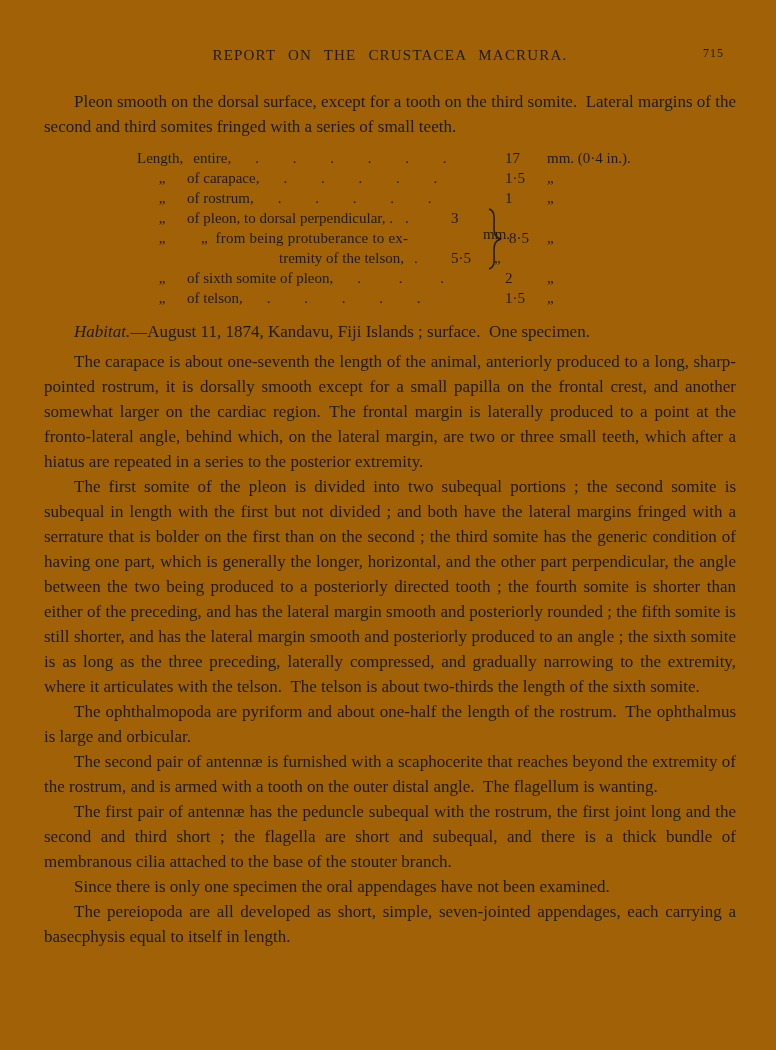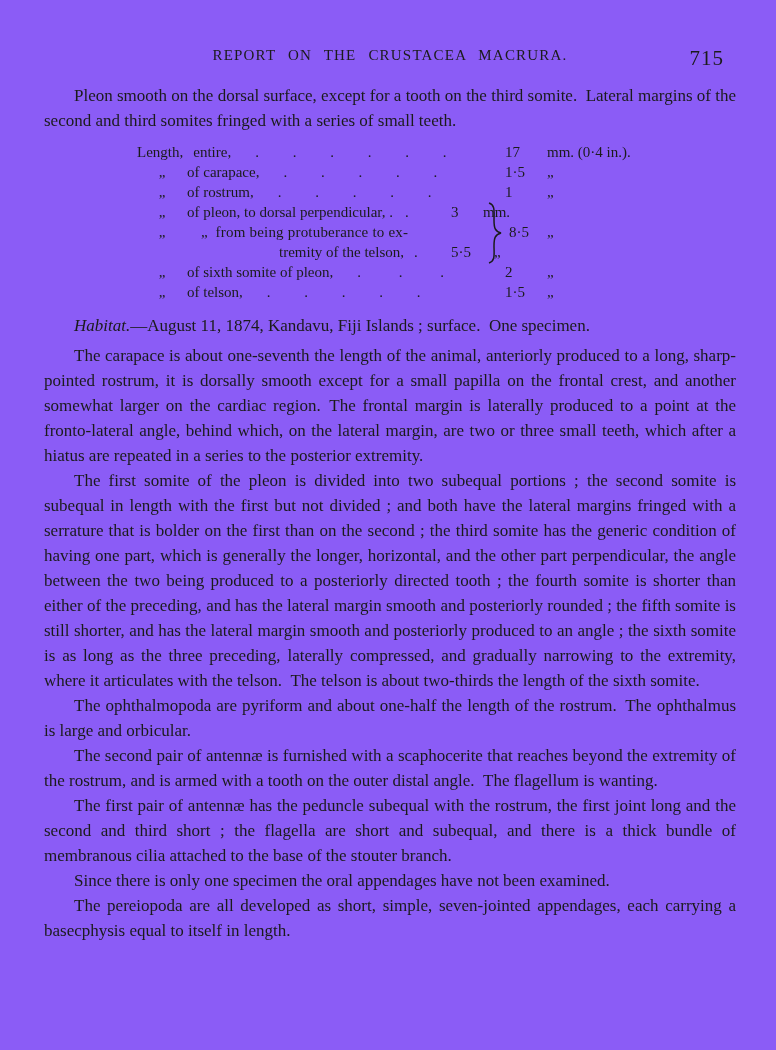--- a/index.html
+++ b/index.html
@@ -1,21 +1,21 @@
 <!DOCTYPE html>
 <html><head>
 <meta charset="utf-8">
 <style>
   html, body { margin: 0; padding: 0; background: #e8e8e6; }
   .page {
     position: relative;
     width: 776px;
     height: 1050px;
     margin: 0 auto;
-    background: #8b5cf6;
+    background: #a16207;
     color: #1b1b1b;
     font-family: "Liberation Serif", "DejaVu Serif", serif;
     box-sizing: border-box;
     padding: 0 40px 0 44px;
     overflow: hidden;
   }
   
   .running-head {
     position: relative;
     margin-top: 46px;
@@ -25,32 +25,32 @@
   .head-title {
     font-size: 15px;
     letter-spacing: 1.2px;
     word-spacing: 7px;
     white-space: nowrap;
   }
   .page-num {
     position: absolute;
     top: 0;
     right: 12px;
-    font-size: 21px;
+    font-size: 12px;
     letter-spacing: 1px;
   }
   
   .para {
     margin: 0;
     font-size: 17px;
     line-height: 25px;
     text-align: justify;
     text-indent: 30px;
   }
-  .intro { margin-top: 15px; }
+  .intro { margin-top: 21px; }
   .habitat { margin-top: 11px; margin-bottom: 5px; }
   .habitat .hab-label { font-style: italic; }
   
   .m-table {
     position: relative;
     margin: 9px 0 0 93px;
     width: 600px;
     font-size: 15px;
   }
   .m-row {
@@ -73,21 +73,21 @@
     word-spacing: 30px;
     padding-left: 24px;
   }
   .r7 .t-leader { word-spacing: 34px; }
   .t-val  { flex: 0 0 42px; }
   .t-unit { flex: 0 0 190px; }
   .t-dot  { display: inline-block; }
   .r4 .t-dot { margin-left: 12px; }
   .r6 .t-dot { margin-left: 10px; }
   .t-mval  { position: absolute; left: 314px; top: 0; }
-  .r4 .t-munit { position: absolute; left: 346px; top: 0; }
+  .r4 .t-munit { position: absolute; left: 346px; top: 16px; }
   .r6 .t-munit { position: absolute; left: 357px; top: 0; }
   .brace-group { position: absolute; top: 0; left: 0; width: 0; height: 0; }
   .brace-svg { position: absolute; left: 349px; top: 60px; }
   .brace-val  { position: absolute; left: 372px; top: 80px; line-height: 20px; }
   .brace-unit { position: absolute; left: 410px; top: 80px; line-height: 20px; }
 </style>
 </head>
 <body>
 
 <div class="page">

